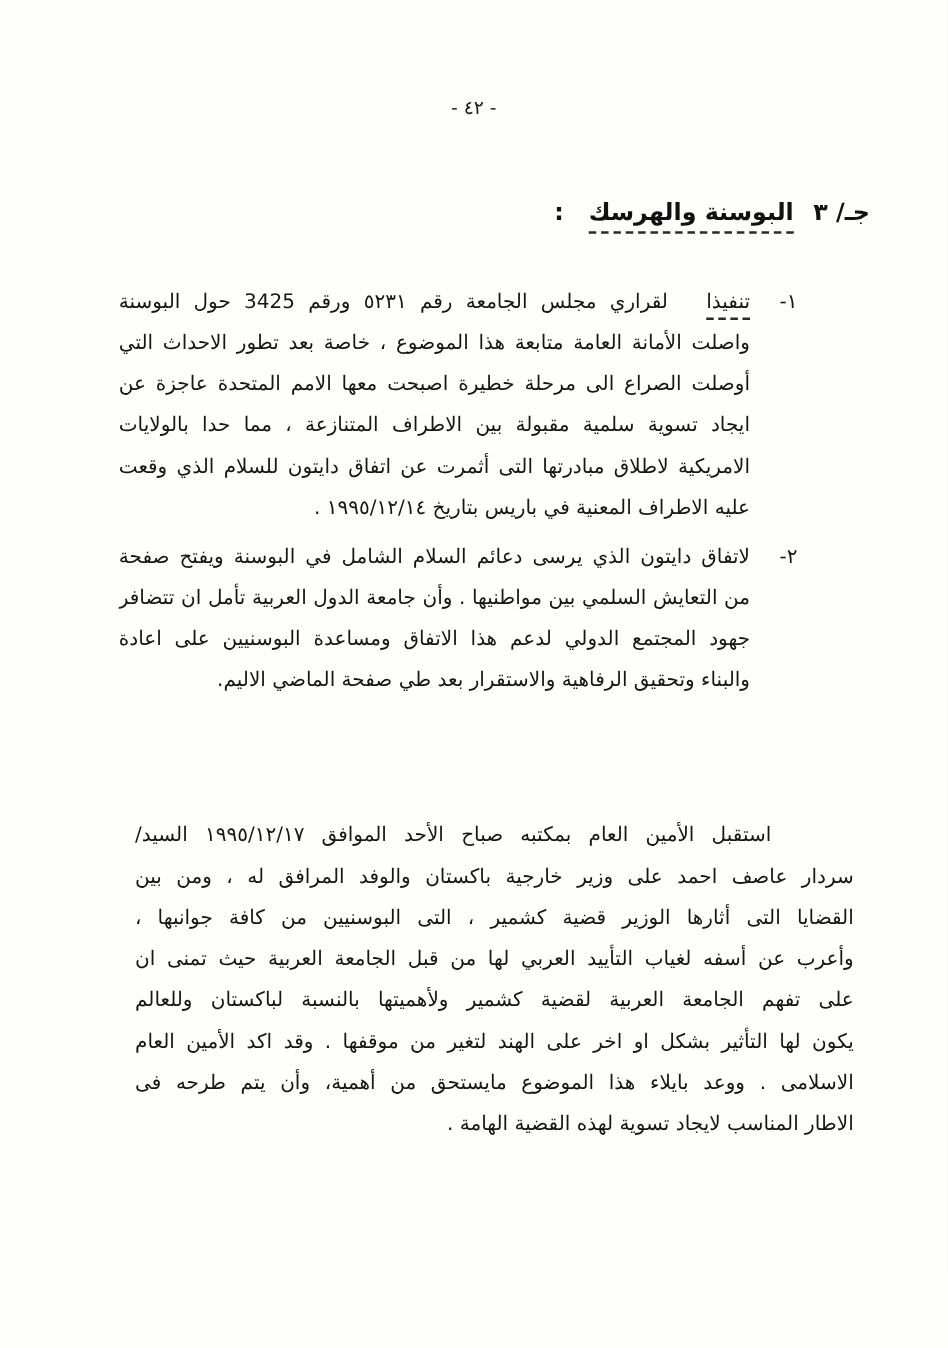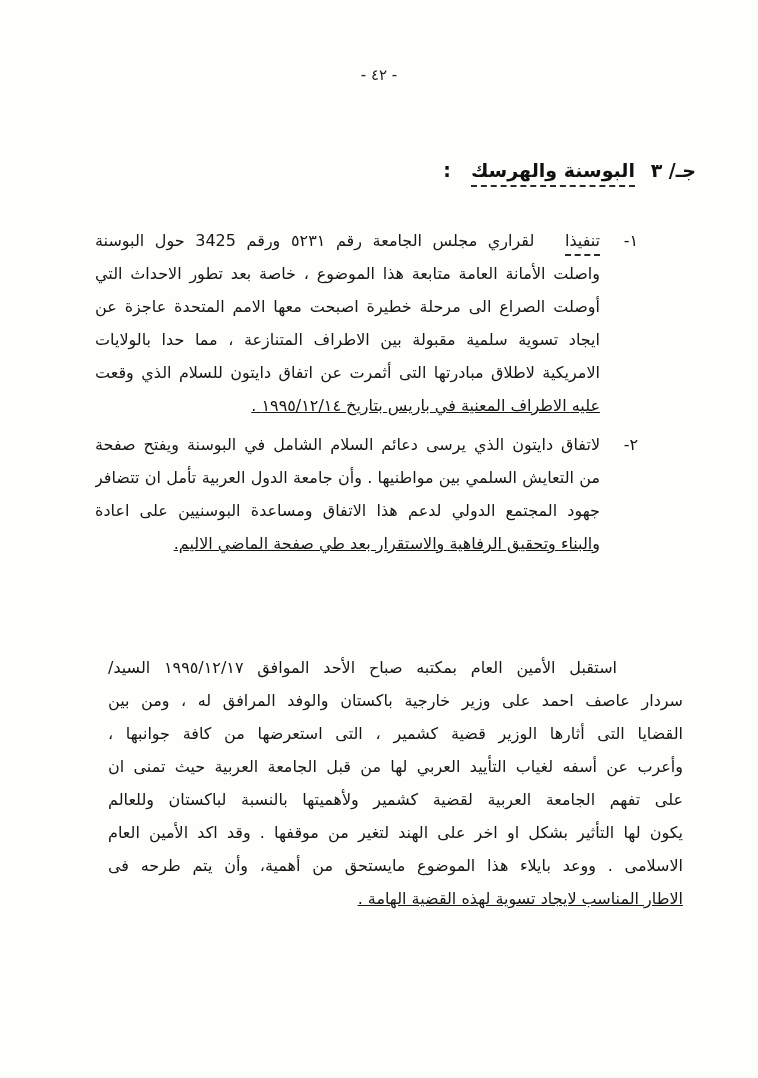--- a/index.html
+++ b/index.html
@@ -11,21 +11,21 @@
   .page {
     position: relative;
     width: 758px; height: 1078px;
     background: #fefefd;
     color: #161616;
     direction: rtl;
     overflow: hidden;
   }
   .pageno {
     position: absolute;
-    top: 66px; left: 0; right: 0;
+    top: 77px; left: 0; right: 0;
     text-align: center;
     font-size: 15px;
     letter-spacing: 3px;
     color: #1c1c1c;
   }
   .heading {
     position: absolute;
     right: 62px;
     font-size: 19px;
     font-weight: bold;
@@ -56,21 +56,21 @@
     color: #161616;
   }
   .ln {
     height: 33px;
     line-height: 33px;
     text-align: justify;
     text-align-last: justify;
     overflow: hidden;
     white-space: normal;
   }
-  .ln-last { text-align-last: right; text-decoration: underline; }
+  .ln-last { text-align-last: right; }
   .ln-indent { padding-right: 66px; }
 </style>
 </head>
 <body>
 
 <div class="page">
 
   <div class="pageno">- ٤٢ -</div>
 
   <div class="heading" id="heading-bosnia">
@@ -93,21 +93,21 @@
     <div class="ln">لاتفاق دايتون الذي يرسى دعائم السلام الشامل في البوسنة ويفتح صفحة جديدة</div>
     <div class="ln">من التعايش السلمي بين مواطنيها . وأن جامعة الدول العربية تأمل ان تتضافر</div>
     <div class="ln">جهود المجتمع الدولي لدعم هذا الاتفاق ومساعدة البوسنيين على اعادة الاعمار</div>
     <div class="ln ln-last">والبناء وتحقيق الرفاهية والاستقرار بعد طي صفحة الماضي الاليم.</div>
   </div>
 
 
   <div class="block" id="kashmir-par">
     <div class="ln ln-indent">استقبل الأمين العام بمكتبه  صباح الأحد الموافق ١٩٩٥/١٢/١٧ السيد/</div>
     <div class="ln">سردار عاصف احمد على وزير خارجية باكستان والوفد المرافق له ، ومن بين</div>
-    <div class="ln">القضايا التى أثارها الوزير قضية كشمير ، التى استعرضها من كافة جوانبها ،</div>
+    <div class="ln">القضايا التى أثارها الوزير قضية كشمير ، التى البوسنيين من كافة جوانبها ،</div>
     <div class="ln">وأعرب عن أسفه لغياب التأييد العربي لها من قبل الجامعة العربية حيث تمنى ان</div>
     <div class="ln">على تفهم الجامعة العربية لقضية كشمير ولأهميتها بالنسبة لباكستان وللعالم</div>
     <div class="ln">يكون لها التأثير بشكل او اخر على الهند لتغير من موقفها . وقد اكد الأمين العام</div>
     <div class="ln">الاسلامى . ووعد بايلاء هذا الموضوع مايستحق من أهمية، وأن يتم طرحه فى</div>
     <div class="ln ln-last">الاطار المناسب لايجاد تسوية لهذه القضية الهامة .</div>
   </div>
 
 </div>
 
 </body></html>

